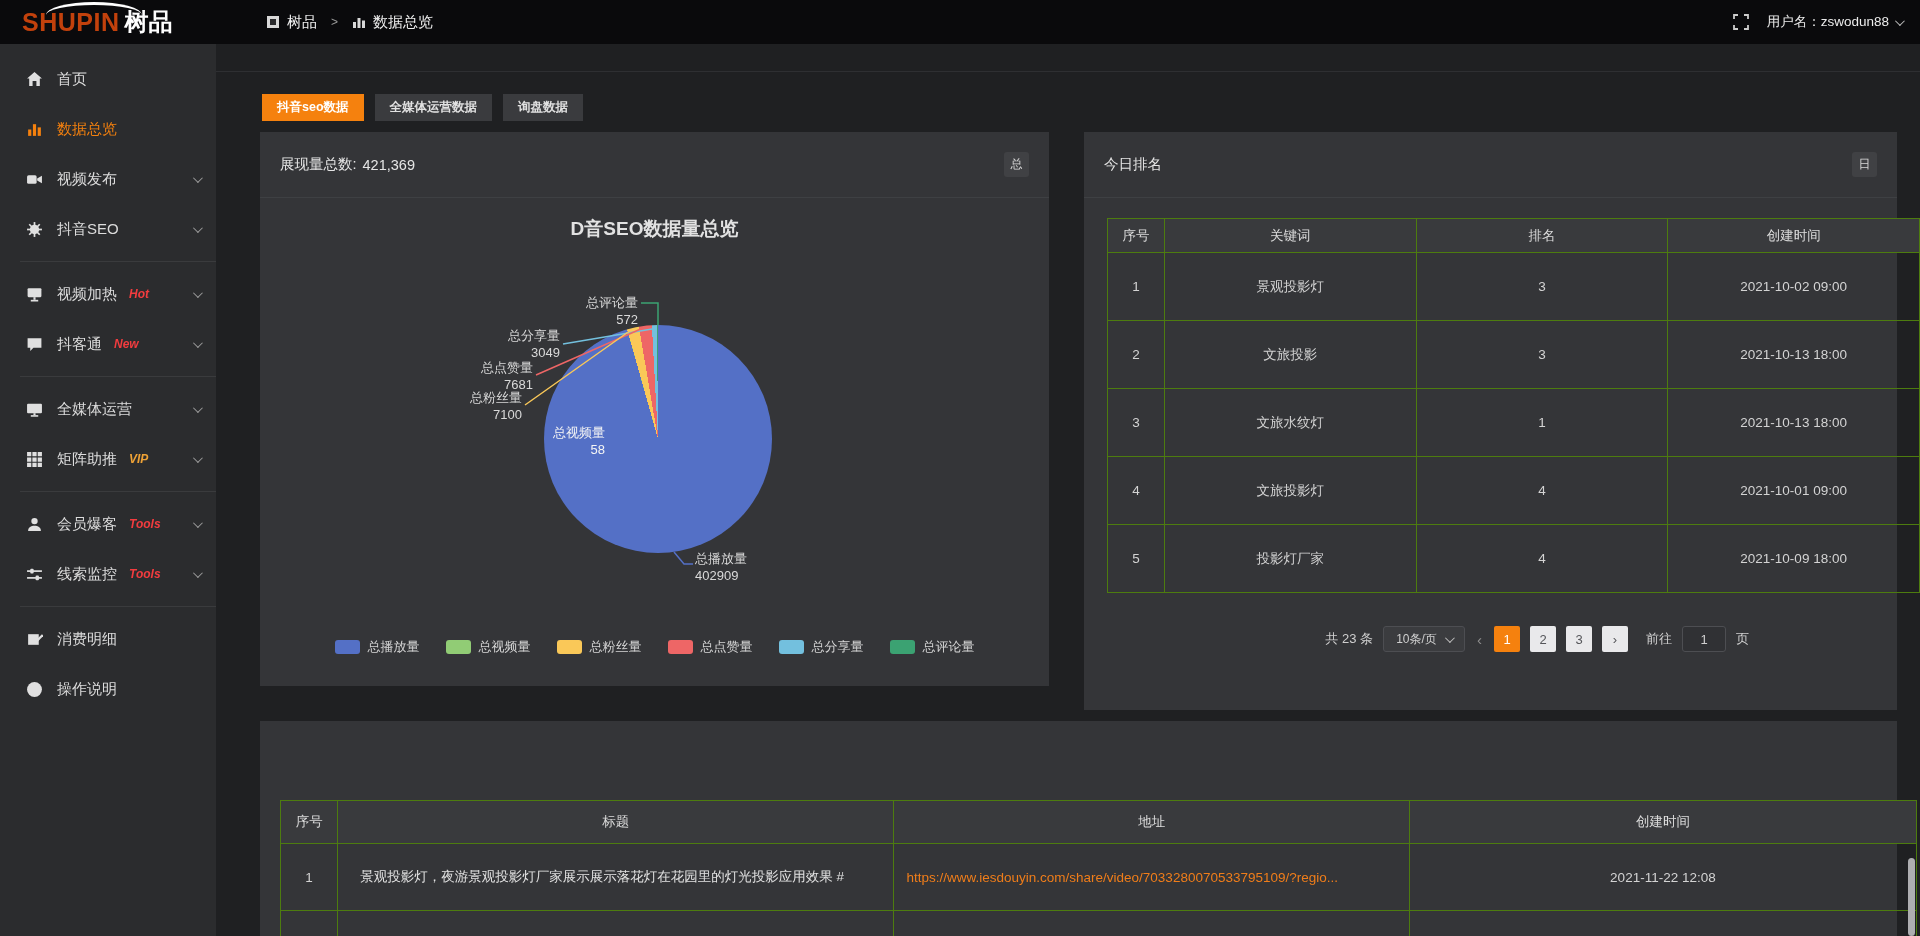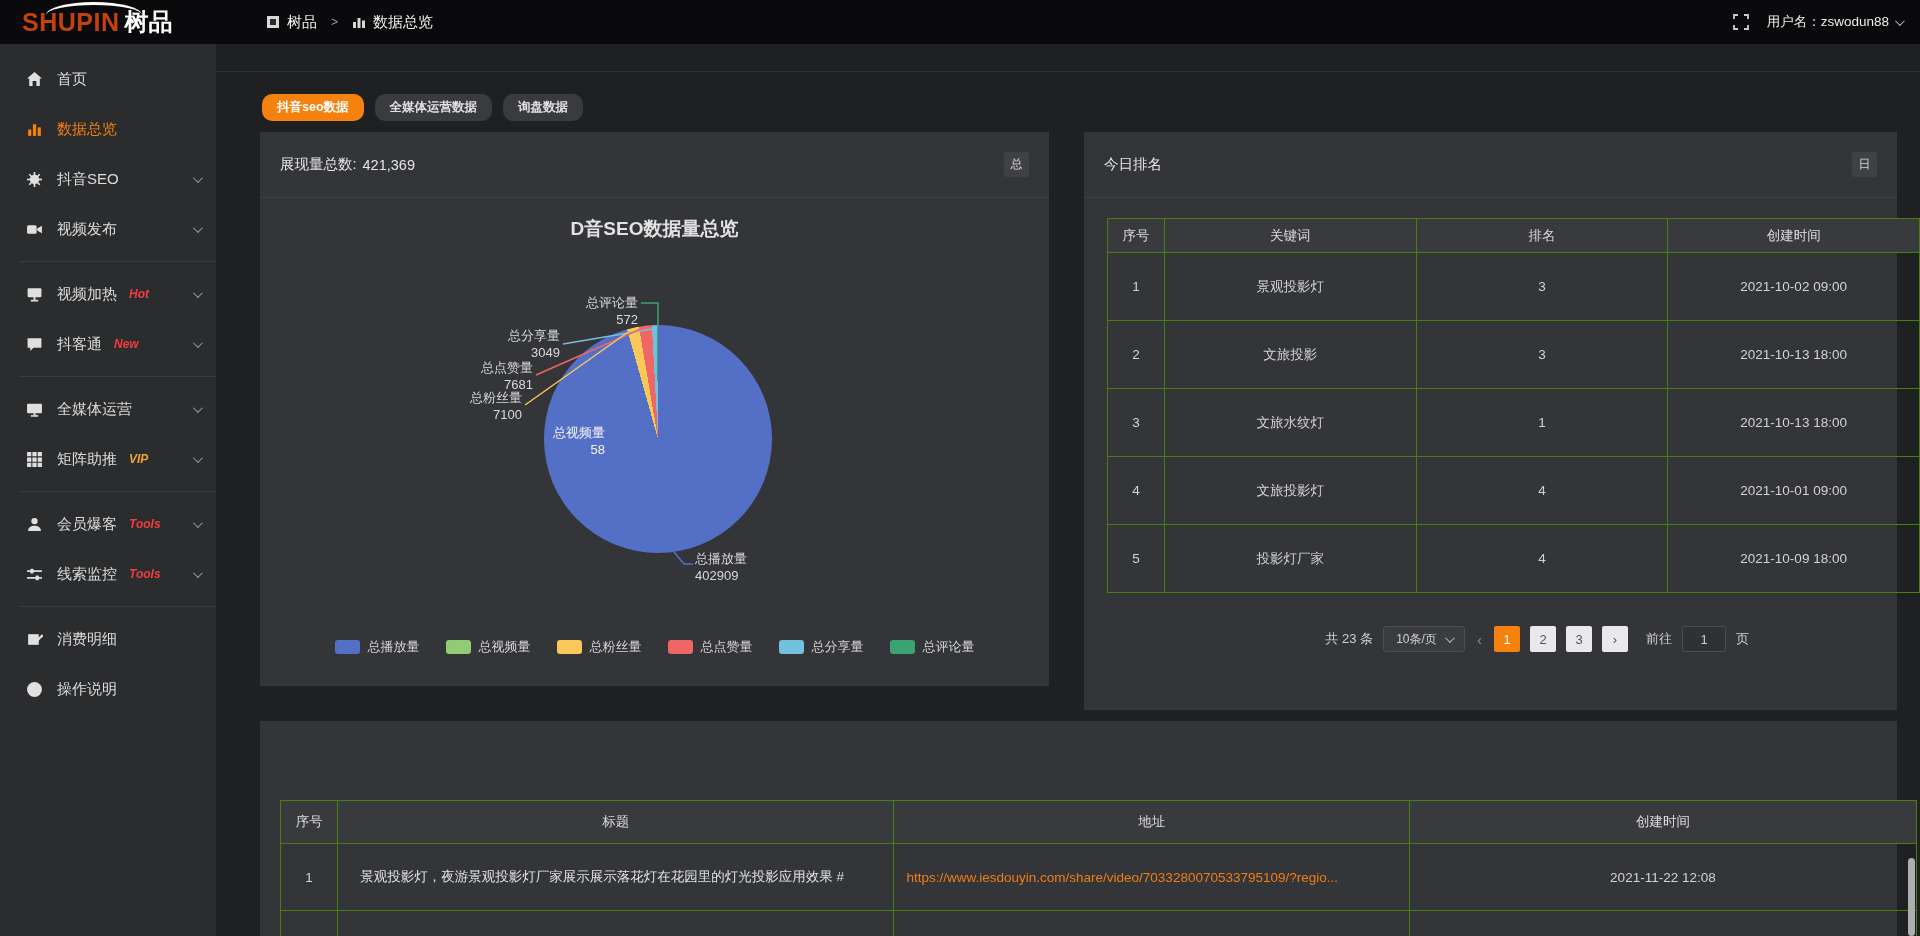--- a/index.html
+++ b/index.html
@@ -29,21 +29,21 @@
   .side-badge { font-size:12px; font-style:italic; font-weight:bold; margin-left:12px; }
   .b-red { color:#f23c3f; }
   .b-vip { color:#eea236; }
   .side-chev { margin-left:auto; width:7px; height:7px; border-right:1.5px solid #9a9a9a; border-bottom:1.5px solid #9a9a9a; transform:rotate(45deg) translateY(-2px); }
   .side-div { height:1px; background:#3a3b3d; margin:7px 0 7px 20px; }
 
   
   .content { position:absolute; left:216px; top:44px; right:0; bottom:0; background:#1f2022; }
   .top-divline { position:absolute; left:0; right:0; top:27px; height:1px; background:#2e2f32; }
   .tabs { position:absolute; left:46px; top:50px; display:flex; gap:11px; }
-  .tab { height:27px; padding:4px 15px; display:flex; align-items:center; font-size:12.5px; font-weight:600; border-radius:10px; background:#3a3b3e; color:#e2e2e2; cursor:pointer; }
+  .tab { height:27px; padding:4px 15px; display:flex; align-items:center; font-size:12.5px; font-weight:600; border-radius:0; background:#3a3b3e; color:#e2e2e2; cursor:pointer; }
   .tab.active { background:#f5810e; color:#fff; }
 
   .panel { position:absolute; background:#343538; border-radius:0; }
   .panel-head { height:66px; display:flex; align-items:center; padding:0 20px; font-size:14.5px; color:#e5e5e5; border-bottom:1px solid #3e4043; }
   .corner-badge { margin-left:auto; width:25px; height:25px; background:#404144; border-radius:3px; display:flex; align-items:center; justify-content:center; font-size:12px; color:#d8d8d8; cursor:pointer; }
 
   #panel-impressions { left:44px; top:88px; width:789px; height:554px; }
   #panel-ranking     { left:868px; top:88px; width:813px; height:578px; }
   #panel-report      { left:44px; top:677px; width:1637px; height:300px; }
 
@@ -149,36 +149,36 @@
   <div class="side-item active">
     <svg class="icn" viewBox="0 0 16 16">
         <rect x="2" y="8" width="3" height="6"></rect>
         <rect x="6.5" y="3" width="3" height="11"></rect>
         <rect x="11" y="6" width="3" height="8"></rect>
       </svg>
     <span>数据总览</span>
   </div>
   <div class="side-item">
     <svg class="icn" viewBox="0 0 16 16">
+        <rect x="1" y="4" width="9" height="8" rx="1.5"></rect>
+        <path d="M10.5 7 L15 4.5 v7 L10.5 9 z"></path>
+      </svg>
+    <span>视频发布</span>
+    <span class="side-chev"></span>
+  </div>
+  <div class="side-item">
+    <svg class="icn" viewBox="0 0 16 16">
         <rect x="7.2" y="1" width="1.6" height="14"></rect>
         <rect x="7.2" y="1" width="1.6" height="14" transform="rotate(45 8 8)"></rect>
         <rect x="7.2" y="1" width="1.6" height="14" transform="rotate(90 8 8)"></rect>
         <rect x="7.2" y="1" width="1.6" height="14" transform="rotate(135 8 8)"></rect>
         <circle cx="8" cy="8" r="4.4"></circle>
         <circle cx="8" cy="8" r="1.7" fill="#2b2c2e"></circle>
       </svg>
     <span>抖音SEO</span>
-    <span class="side-chev"></span>
-  </div>
-  <div class="side-item">
-    <svg class="icn" viewBox="0 0 16 16">
-        <rect x="1" y="4" width="9" height="8" rx="1.5"></rect>
-        <path d="M10.5 7 L15 4.5 v7 L10.5 9 z"></path>
-      </svg>
-    <span>视频发布</span>
     <span class="side-chev"></span>
   </div>
   <div class="side-div"></div>
   <div class="side-item">
     <svg class="icn" viewBox="0 0 16 16">
         <rect x="1.5" y="2" width="13" height="8.5" rx="1"></rect>
         <rect x="7" y="10.5" width="2" height="2.5"></rect>
         <rect x="4.5" y="13" width="7" height="1.6"></rect>
       </svg>
     <span>视频加热</span>

